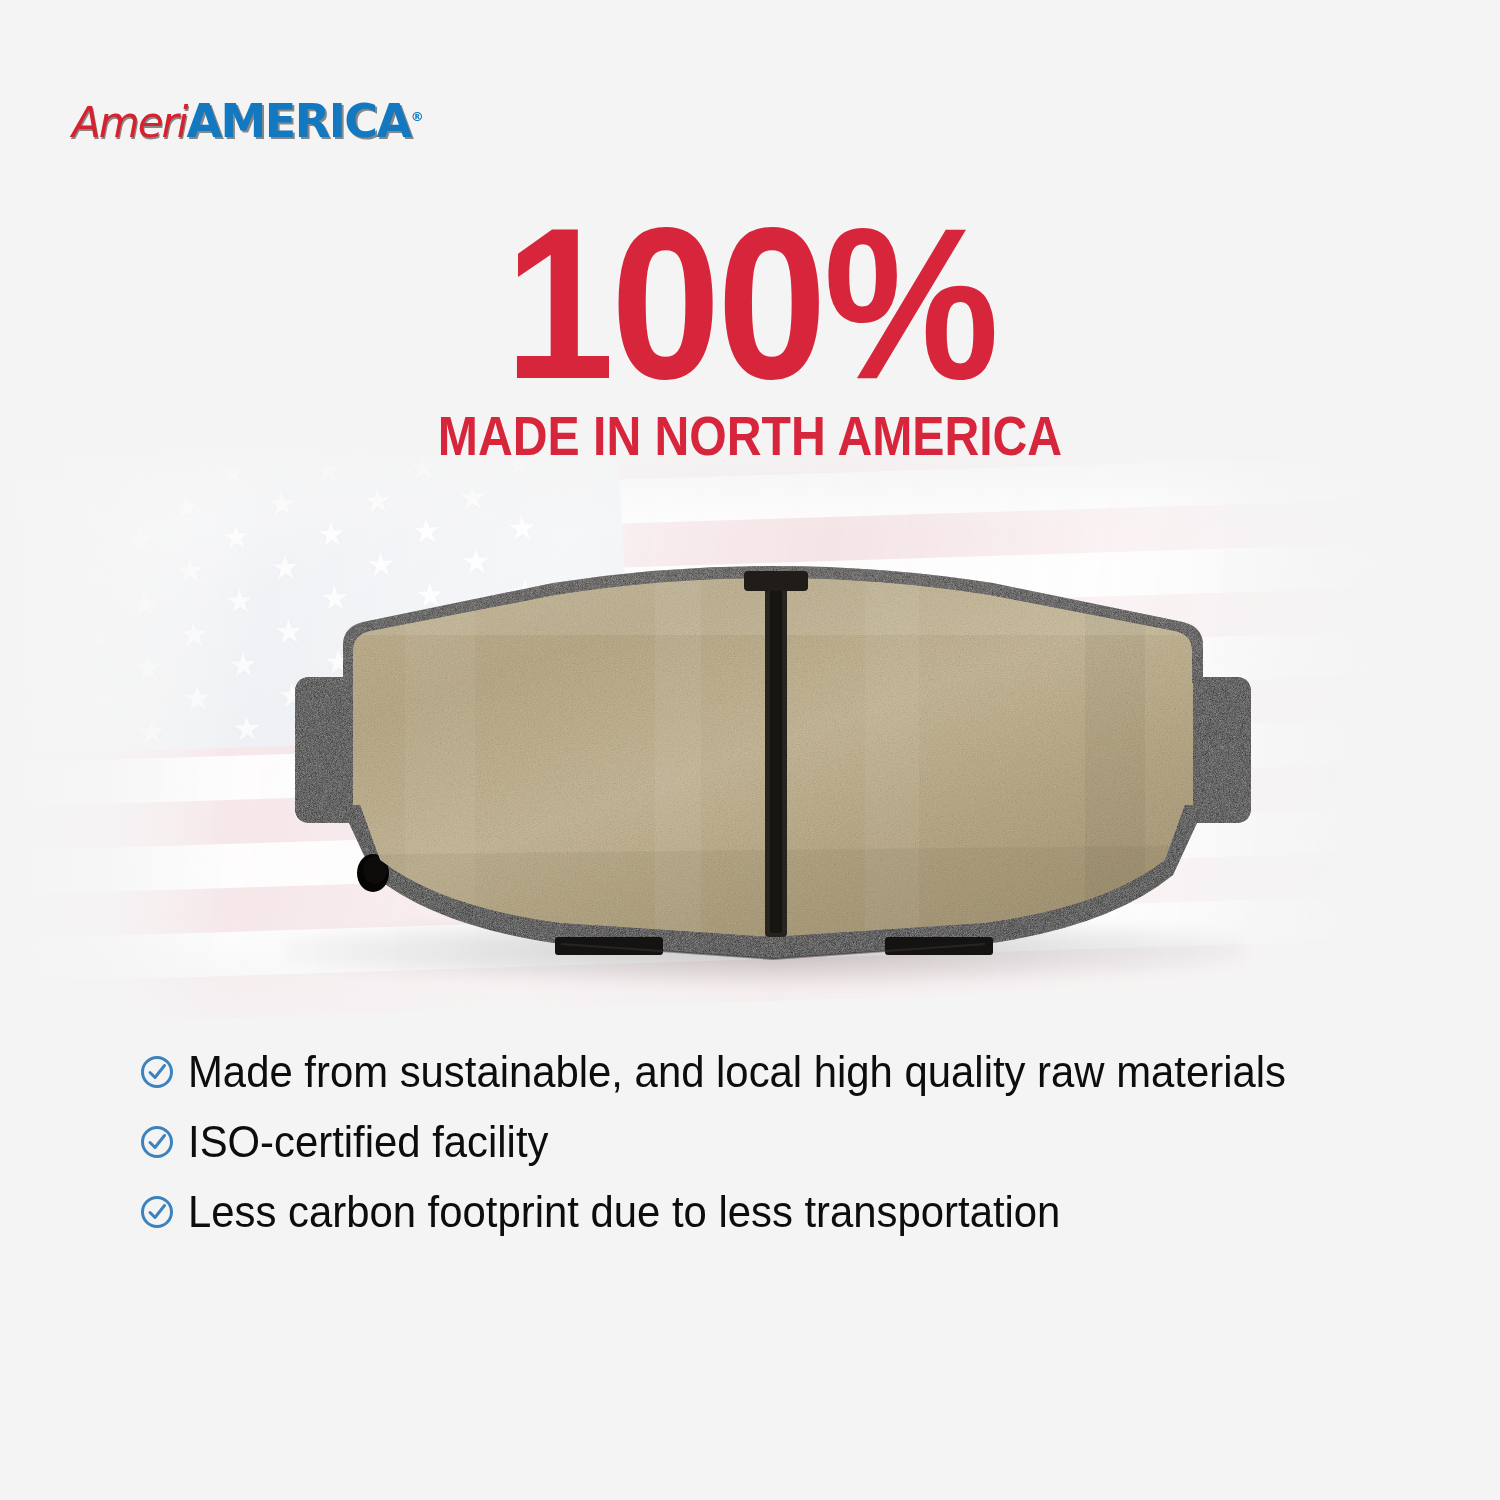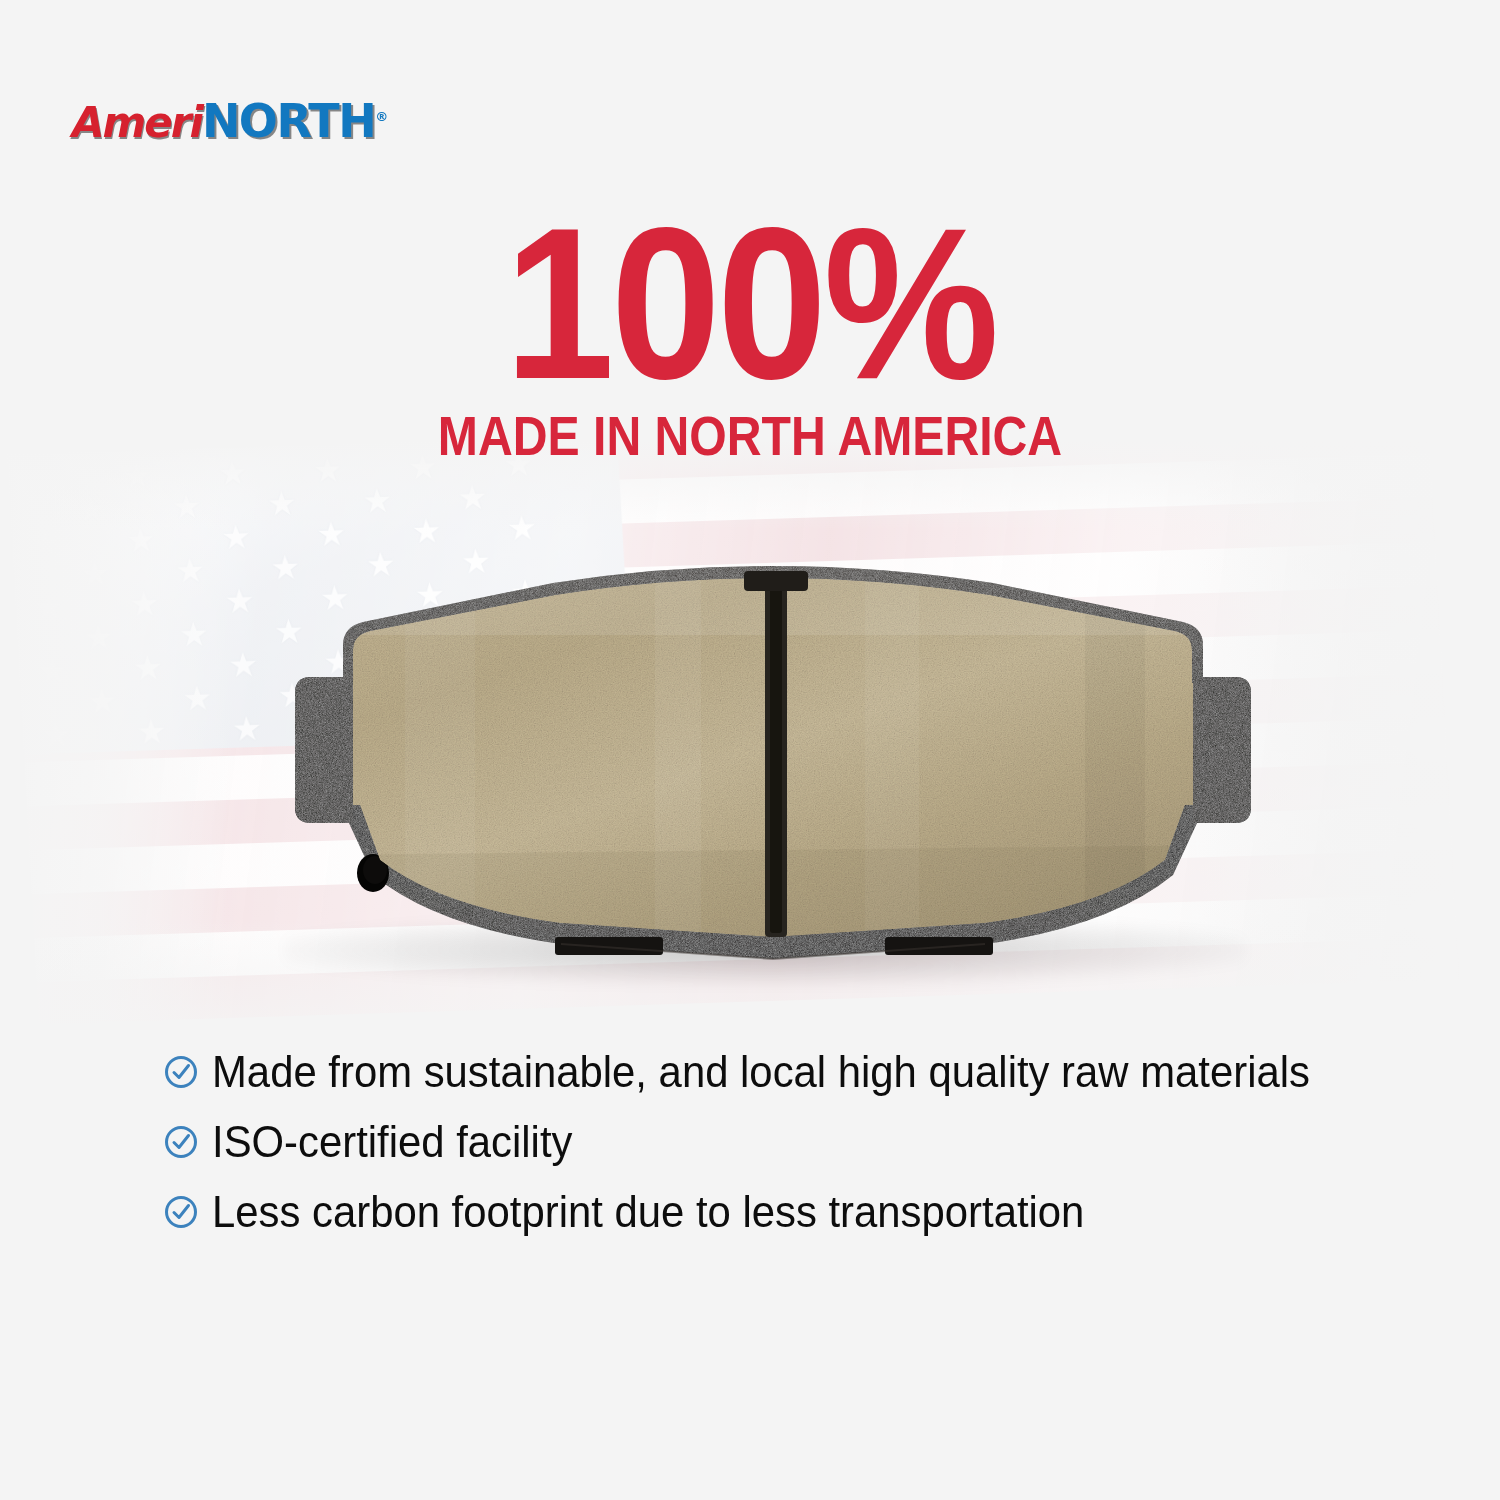--- a/index.html
+++ b/index.html
@@ -29,21 +29,21 @@
     font-size: 44px;
     font-weight: 700;
     letter-spacing: -1px;
     line-height: 1;
     white-space: nowrap;
     font-family: "DejaVu Sans", sans-serif;
   }
   .logo-ameri {
     color: #d6212e;
     font-style: italic;
-    font-weight: 700;
+    font-weight: 400;
     font-size: 42px;
     letter-spacing: -2px;
     text-shadow: 1px 2px 0 rgba(0,0,0,0.45);
   }
   .logo-brakes {
     color: #1278c0;
     font-weight: 700;
     font-size: 46px;
     letter-spacing: -1.5px;
     text-shadow: 2px 2px 0 rgba(0,0,0,0.45);
@@ -180,21 +180,21 @@
     left: 60px; top: 360px;
     width: 960px; height: 70px;
     background: radial-gradient(ellipse at center, rgba(0,0,0,0.20) 0%, rgba(0,0,0,0.06) 55%, rgba(0,0,0,0) 78%);
     filter: blur(6px);
   }
   .pad-svg { position: absolute; left: 0; top: 0; }
 
   
   .bullets {
     position: absolute;
-    left: 164px;
+    left: 140px;
     top: 1036px;
     width: 1250px;
   }
   .bullet-row {
     display: flex;
     align-items: center;
     height: 70px;
   }
   .bullet-icon {
     flex: 0 0 auto;
@@ -292,21 +292,21 @@
         </div>
       <div class="stripes-shade"></div>
     </div>
     <div class="flag-fade-left"></div>
     <div class="flag-fade-right"></div>
     <div class="flag-fade-top"></div>
     <div class="flag-fade-bottom"></div>
   </div>
 
   <div class="logo">
-    <span class="logo-ameri">Ameri</span><span class="logo-brakes">NORTH</span><span class="logo-tm">®</span>
+    <span class="logo-ameri">Ameri</span><span class="logo-brakes">AMERICA</span><span class="logo-tm">®</span>
   </div>
 
   <div class="headline">100%</div>
   <div class="subheadline">MADE IN NORTH AMERICA</div>
 
   <div class="pad-wrap">
     <div class="pad-shadow"></div>
     <svg class="pad-svg" width="1095" height="460" viewBox="0 0 1095 460">
       <defs>
         <linearGradient id="gPlate" x1="0" y1="0" x2="0" y2="1">

